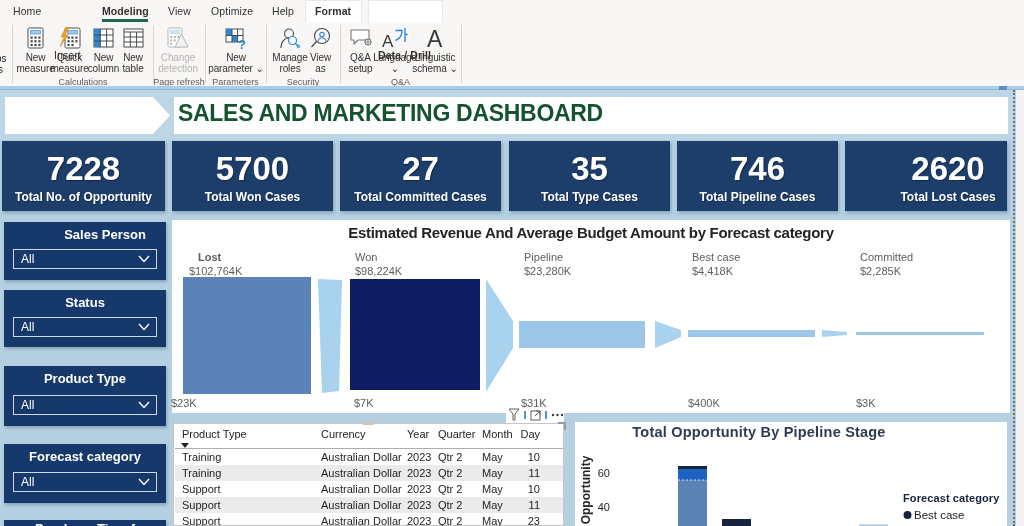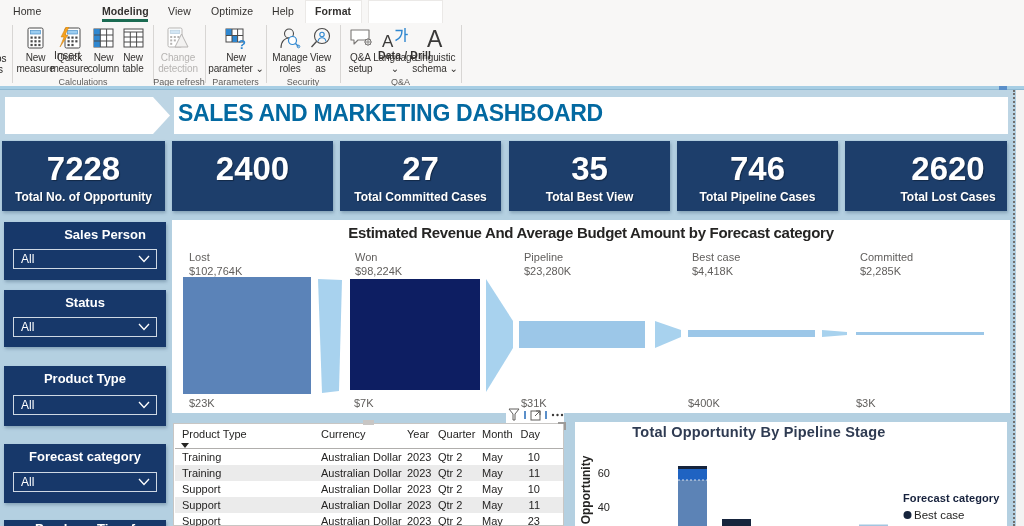--- a/index.html
+++ b/index.html
@@ -20,21 +20,21 @@
 .rsep { position:absolute; top:25px; width:1px; height:58px; background:#d8d6d4; }
 #ribbon-band { position:absolute; left:0; top:86px; width:1024px; height:4px; background:#a7cee4; border-bottom:1px solid #8fb9d2; }
 
 
 #canvas { position:absolute; left:0; top:90px; width:1024px; height:436px; background:#b4d0e1; }
 #page-right-dash { position:absolute; left:1013px; top:0px; width:1px; height:436px; border-left:2px dotted #6f6f6f; }
 #right-white { position:absolute; left:1016px; top:0; width:8px; height:436px; background:#f3f3f3; }
 
 
 #banner-box { position:absolute; left:174px; top:7px; width:834px; height:37px; background:#fff; }
-#banner-title { position:absolute; left:178px; top:6px; width:830px; height:34px; font-size:23px; font-weight:bold; color:#0369a1; line-height:34px; letter-spacing:-0.3px; }
+#banner-title { position:absolute; left:178px; top:6px; width:830px; height:34px; font-size:23px; font-weight:bold; color:#14532d; line-height:34px; letter-spacing:-0.3px; }
 
 
 .kpi { position:absolute; top:51px; height:70px; background:#1d3e6b; color:#fff; text-align:center; box-shadow:1px 2px 3px rgba(50,80,110,0.35);}
 .kpi .num { font-size:33px; font-weight:bold; margin-top:10px; line-height:36px; text-shadow:1px 1px 1px rgba(0,0,0,0.35); }
 .kpi .cap { font-size:12px; font-weight:bold; margin-top:3px; text-shadow:1px 1px 1px rgba(0,0,0,0.3); }
 
 
 .slicer { position:absolute; left:4px; width:162px; background:#17386a; box-shadow:1px 2px 3px rgba(50,80,110,0.35); overflow:hidden; }
 .slicer .stitle { text-align:center; color:#fff; font-weight:bold; font-size:13px; margin-top:5px; }
 .sdrop { position:absolute; left:9px; width:144px; height:20px; border:1px solid #cfd9e4; color:#fff; font-size:12px; line-height:18px; padding-left:7px; }
@@ -264,29 +264,30 @@
         <polygon points="0,0 148,0 165,18.5 148,37 0,37" fill="#ffffff"></polygon>
       </svg>
     <div id="banner-box"></div>
     <div id="banner-title">SALES AND MARKETING DASHBOARD</div>
 
     <div class="kpi" style="left:2px; width:163px;">
         <div class="num">7228</div>
         <div class="cap">Total No. of Opportunity</div>
       </div>
     <div class="kpi" style="left:172px; width:161px;">
-        <div class="num">2400</div>
+        <div class="num">5700</div>
+        <div class="cap">Total Won Cases</div>
       </div>
     <div class="kpi" style="left:340px; width:161px;">
         <div class="num">27</div>
         <div class="cap">Total Committed Cases</div>
       </div>
     <div class="kpi" style="left:509px; width:161px;">
         <div class="num">35</div>
-        <div class="cap">Total Best View</div>
+        <div class="cap">Total Type Cases</div>
       </div>
     <div class="kpi" style="left:677px; width:161px;">
         <div class="num">746</div>
         <div class="cap">Total Pipeline Cases</div>
       </div>
     <div class="kpi" style="left:845px; width:162px;padding-left:44px;">
         <div class="num">2620</div>
         <div class="cap">Total Lost Cases</div>
       </div>
 
@@ -314,21 +315,21 @@
             <polyline points="1,1 6,6.5 11,1" fill="none" stroke="#fff" stroke-width="1.3"></polyline>
           </svg></div>
       </div>
     <div class="slicer" style="top:430px; height:6px;">
         <div class="stitle" style="margin-top:1px;">Purchase Time f</div>
       </div>
 
     <div class="panel" style="left:172px; top:130px; width:838px; height:193px;"></div>
     <div class="abs" style="left:172px; top:134px; width:838px; text-align:center; font-size:15px; font-weight:bold; color:#252423; letter-spacing:-0.3px;">Estimated Revenue And Average Budget Amount by Forecast category</div>
 
-    <div class="flab" style="left:189px; top:161px;">Lost</div>
+    <div class="flab" style="left:198px; top:161px;font-weight:bold;">Lost</div>
     <div class="flab" style="left:189px; top:175px;">$102,764K</div>
     <div class="flab" style="left:355px; top:161px;">Won</div>
     <div class="flab" style="left:355px; top:175px;">$98,224K</div>
     <div class="flab" style="left:524px; top:161px;">Pipeline</div>
     <div class="flab" style="left:524px; top:175px;">$23,280K</div>
     <div class="flab" style="left:692px; top:161px;">Best case</div>
     <div class="flab" style="left:692px; top:175px;">$4,418K</div>
     <div class="flab" style="left:860px; top:161px;">Committed</div>
     <div class="flab" style="left:860px; top:175px;">$2,285K</div>
 
@@ -337,21 +338,21 @@
       <polygon points="146,3 170,4 167,115 150,117" fill="#a8d2ee"></polygon>
       <rect x="178" y="3" width="130" height="111" fill="#0d1e62"></rect>
       <polygon points="314,3 341,45 341,72 314,116" fill="#a8d2ee"></polygon>
       <rect x="347" y="45" width="126" height="27" fill="#9cc7e8"></rect>
       <polygon points="483,45 509,54 509,61 483,72" fill="#a8d2ee"></polygon>
       <rect x="516" y="54" width="127" height="7" fill="#9cc7e8"></rect>
       <polygon points="650,54 675,56 675,59 650,61" fill="#a8d2ee"></polygon>
       <rect x="684" y="56" width="128" height="3" fill="#9cc7e8"></rect>
     </svg>
 
-    <div class="flab" style="left:189px; top:307px;">$23K</div>
+    <div class="flab" style="left:171px; top:307px;">$23K</div>
     <div class="flab" style="left:354px; top:307px;">$7K</div>
     <div class="flab" style="left:521px; top:307px;">$31K</div>
     <div class="flab" style="left:688px; top:307px;">$400K</div>
     <div class="flab" style="left:856px; top:307px;">$3K</div>
 
     <div class="abs" style="left:506px; top:322px; width:58px; height:11px; background:#fff;"></div>
     <svg class="abs" style="left:508px; top:318px;" width="56" height="14" viewBox="0 0 56 14">
       <path d="M1,1 L11,1 L7,6 L7,12 L5,12 L5,6 Z" fill="none" stroke="#605e5c" stroke-width="1"></path>
       <rect x="16" y="3" width="2" height="8" fill="#5b8fc9"></rect>
       <rect x="23" y="3" width="9" height="9" fill="none" stroke="#605e5c"></rect>

